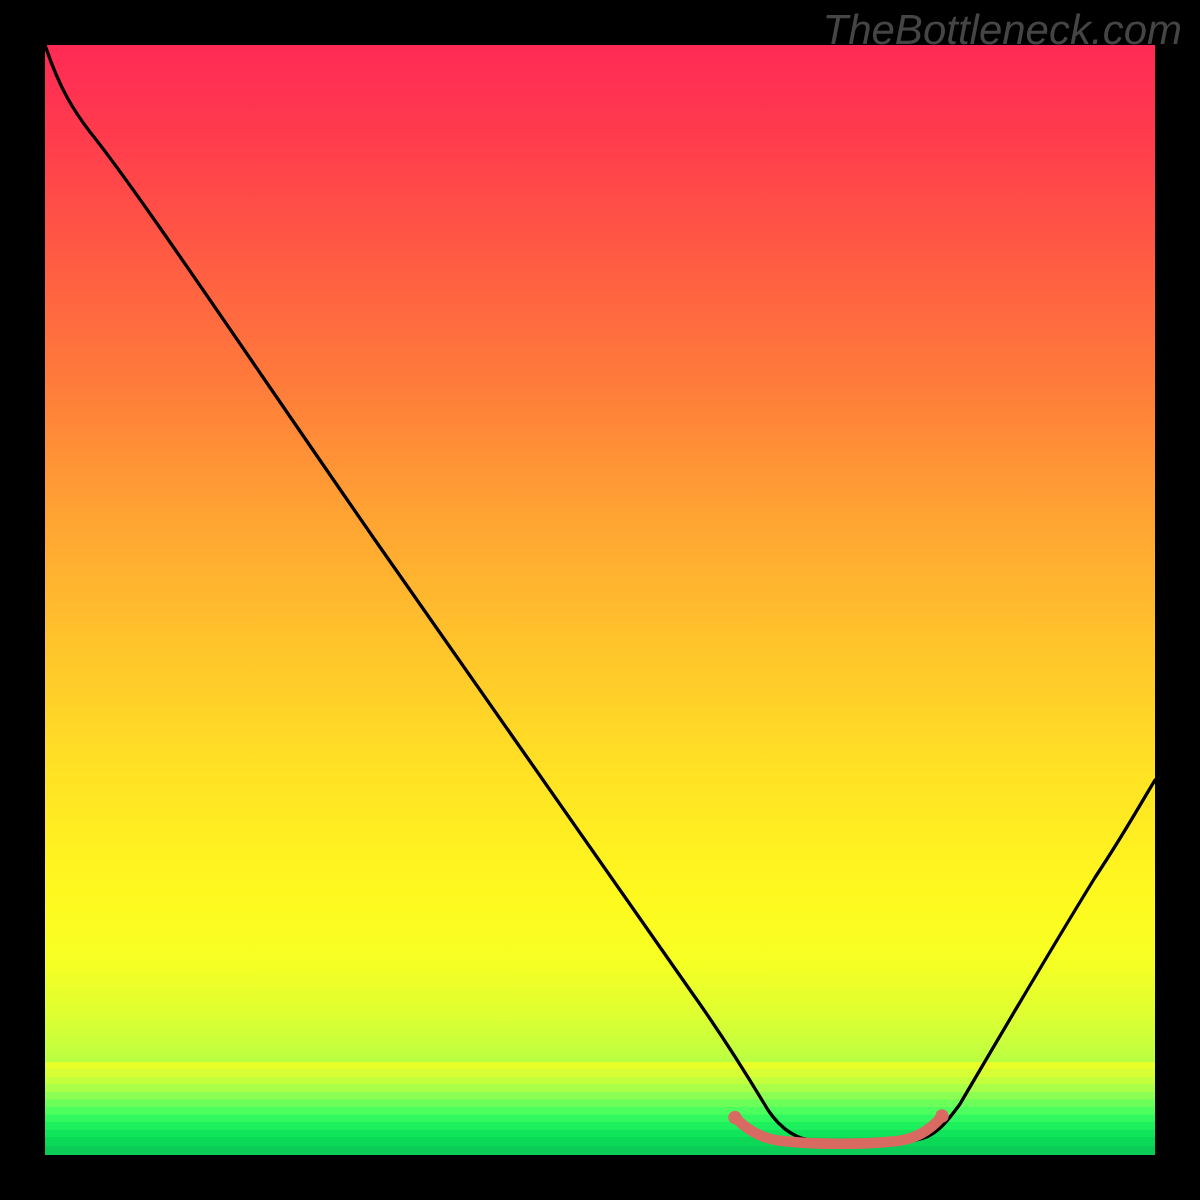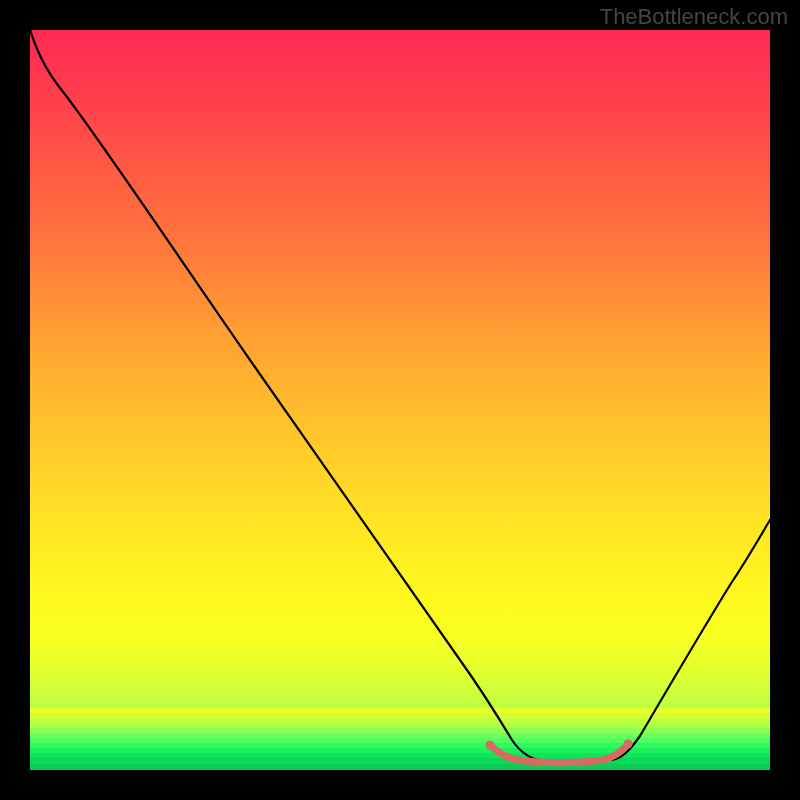--- a/index.html
+++ b/index.html
@@ -9,23 +9,24 @@
     background: #000;
     overflow: hidden;
     position: relative;
     font-family: Arial, sans-serif;
   }
   .watermark {
     position: absolute;
     top: 4px;
     right: 12px;
     color: #454545;
-    font-size: 22px;
+    font-size: 28px;
     font-weight: 500;
     z-index: 10;
+    font-style: italic;
   }
   .plot-frame {
     position: absolute;
     left: 30px;
     top: 30px;
     width: 740px;
     height: 740px;
     background: linear-gradient(
       to bottom,
       #ff2a55 0%,

